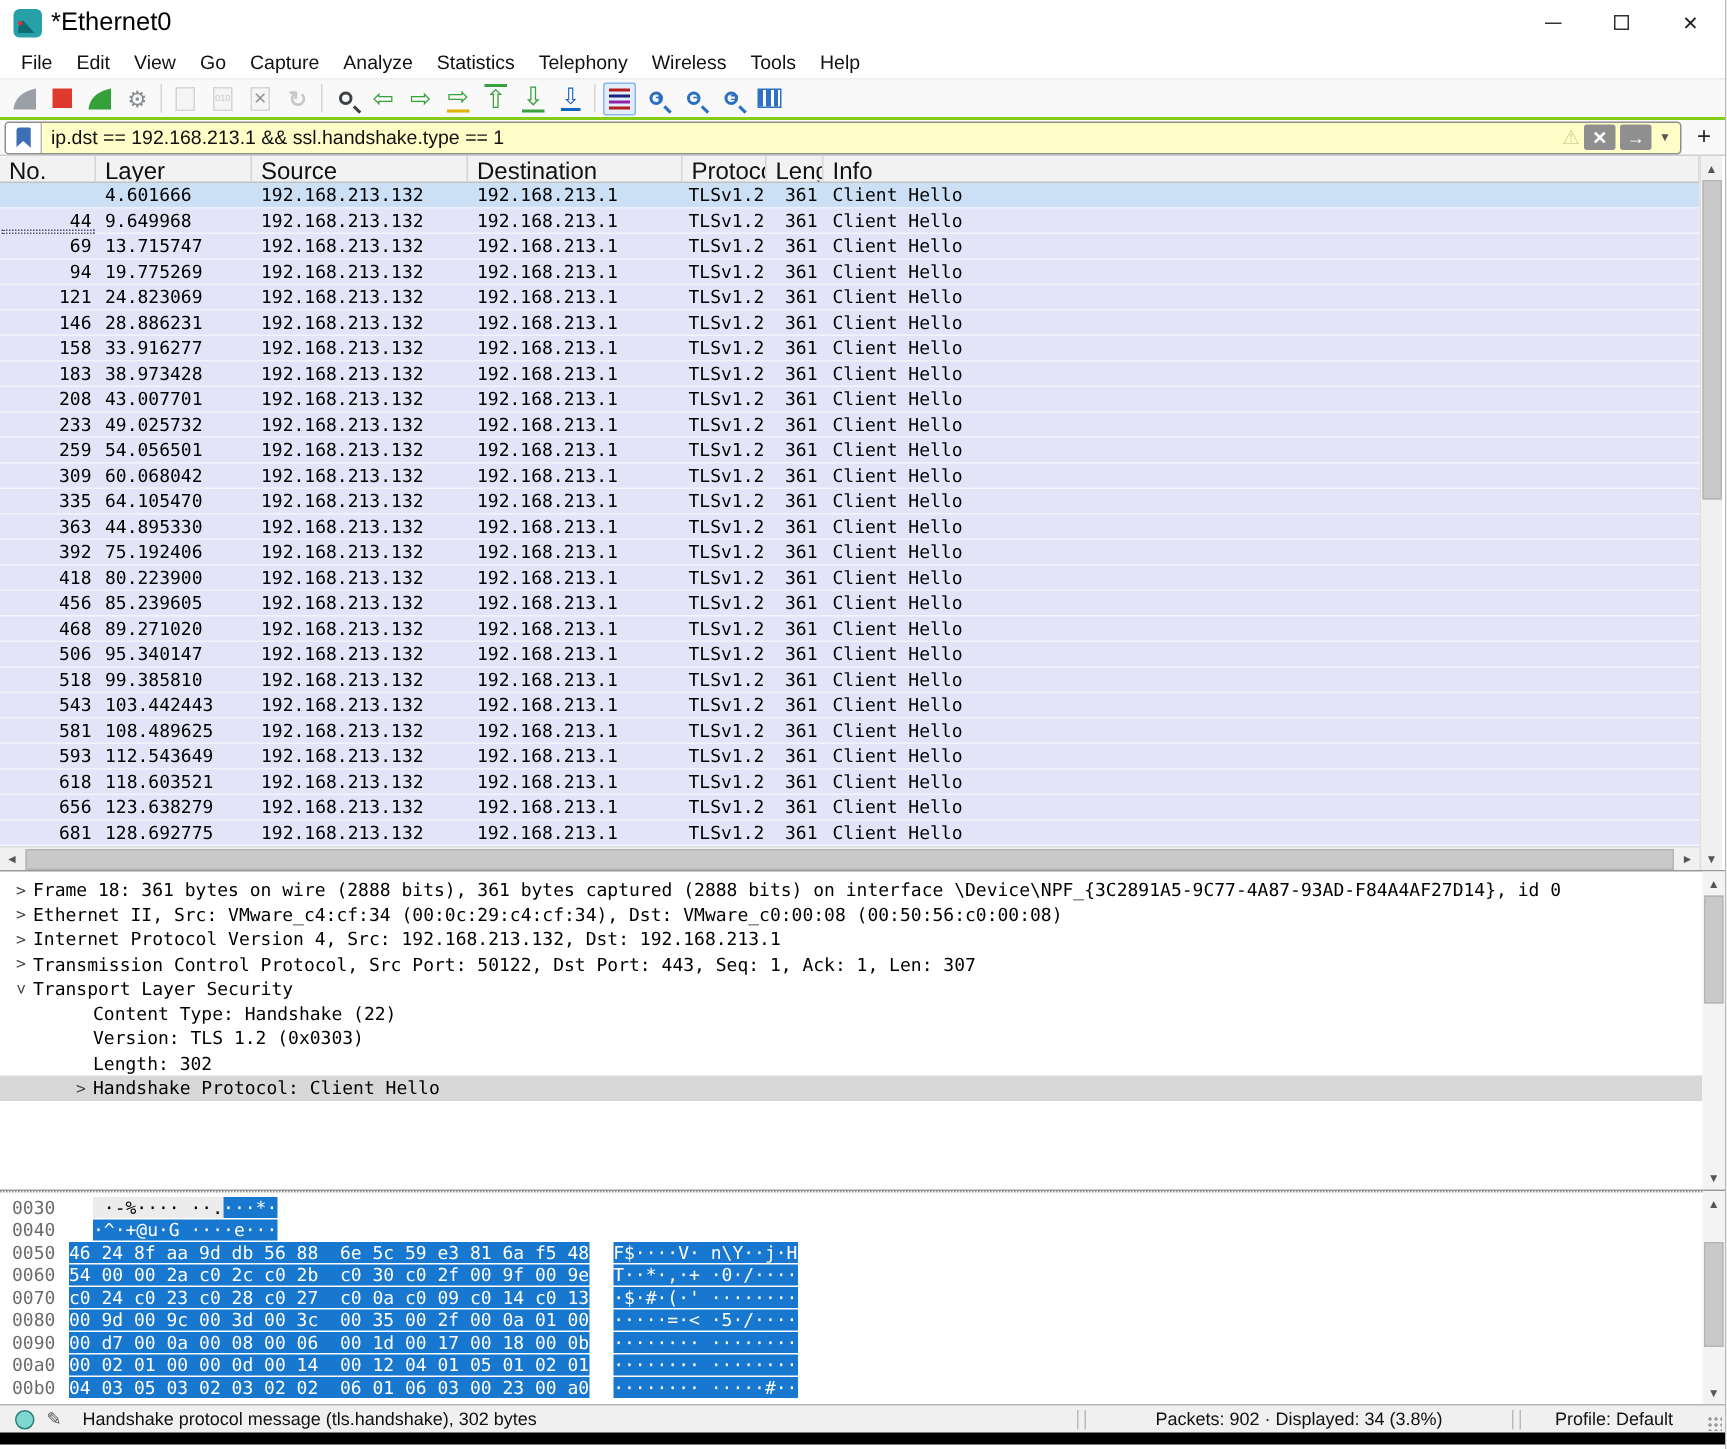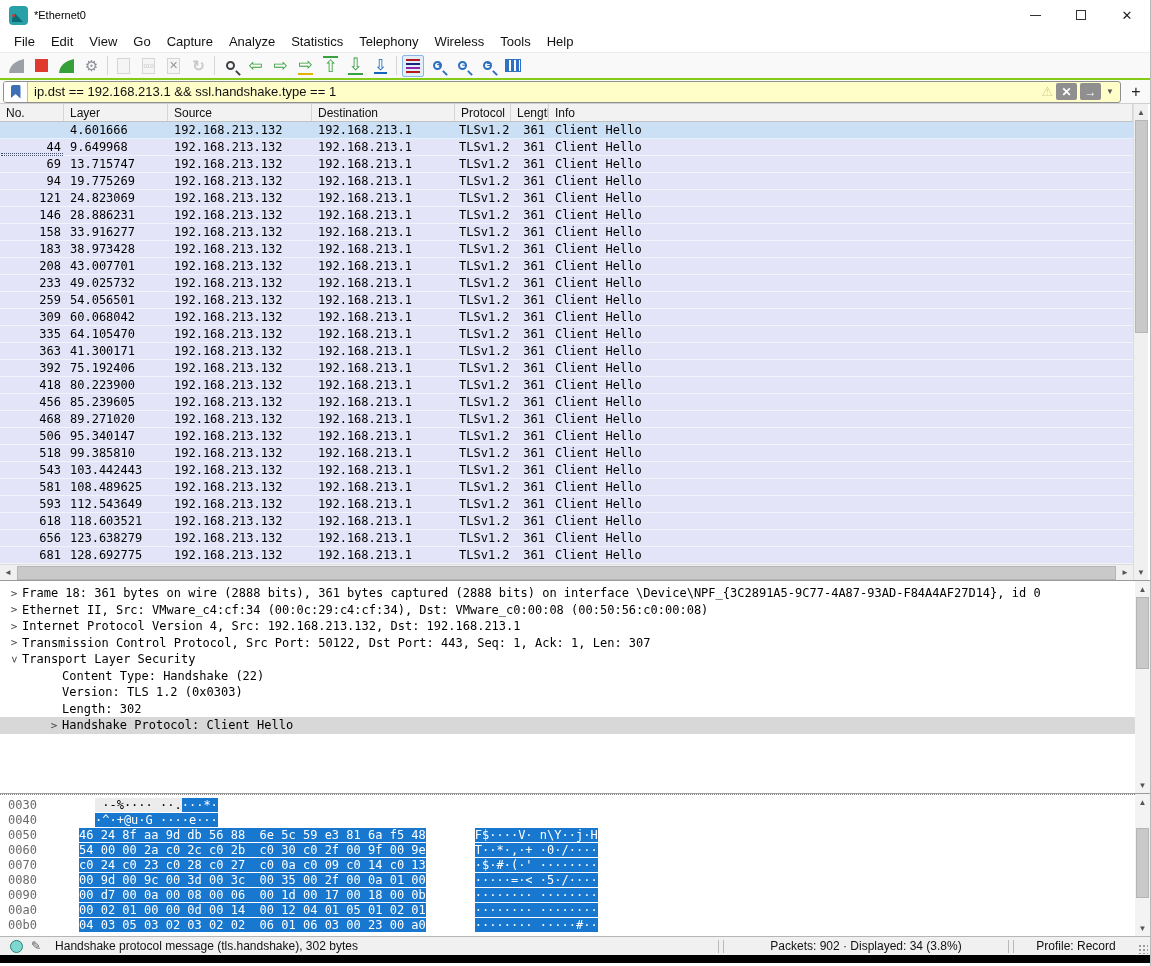--- a/index.html
+++ b/index.html
@@ -4,21 +4,21 @@
 <style>
   * { margin:0; padding:0; box-sizing:border-box; }
   html,body { width:1151px; height:966px; background:#fff; font-family:"Liberation Sans", sans-serif; overflow:hidden; }
   .window { width:1151px; height:966px; display:flex; flex-direction:column; background:#fff; border-right:1px solid #b9b9b9; }
 
   
   .titlebar { height:30px; display:flex; align-items:center; background:#fff; }
   .app-icon { width:19px; height:19px; margin:0 6px 0 9px; border-radius:4px; background:#28a0a8; position:relative; overflow:hidden; }
   .app-icon .fin { position:absolute; left:3px; bottom:3px; width:0; height:0; border-left:11px solid #0d6b73; border-top:12px solid transparent; border-top-left-radius:12px; }
   .app-icon .dot { position:absolute; left:3px; top:8px; width:3px; height:3px; border-radius:50%; background:#d33; }
-  .title-text { font-size:11px; color:#000; }
+  .title-text { font-size:17px; color:#000; }
   .win-btns { margin-left:auto; display:flex; height:100%; }
   .win-btn { width:46px; height:100%; display:flex; align-items:center; justify-content:center; font-size:13px; color:#222; }
   .win-btn .min { width:11px; height:1px; background:#333; display:inline-block; }
   .win-btn .max { width:10px; height:10px; border:1px solid #333; display:inline-block; }
 
   
   .menubar { height:22px; display:flex; align-items:center; padding-left:6px; background:#fff; font-size:13px; }
   .menu-item { padding:2px 8px; color:#111; }
 
   
@@ -51,21 +51,21 @@
   .bookmark { width:10px; height:14px; background:#3d6fb4; border-radius:2px 2px 0 0; clip-path:polygon(0 0,100% 0,100% 100%,50% 68%,0 100%); }
   .filter-input { flex:1; border:none; outline:none; background:transparent; font-size:13px; color:#111; padding:0 6px; font-family:"Liberation Sans",sans-serif; }
   .warn-tri { font-size:13px; color:#c3b169; opacity:.65; margin-right:3px; }
   .fbtn { width:21px; height:17px; background:#8f8f8f; border-radius:2px; color:#fff; display:flex; align-items:center; justify-content:center; font-size:12px; font-weight:bold; margin-right:3px; }
   .fcaret { font-size:8px; color:#555; padding:0 6px 0 2px; }
   .add-btn { width:22px; height:20px; display:flex; align-items:center; justify-content:center; font-size:16px; color:#222; margin-left:4px; }
 
   
   .plist { height:476px; display:flex; }
   .plist-main { width:1133px; display:flex; flex-direction:column; }
-  .phead { height:18px; display:flex; background:#f2f2f2; border-bottom:1px solid #c2c2c2; font-size:12px; color:#111; }
+  .phead { height:18px; display:flex; background:#f2f2f2; border-bottom:1px solid #c2c2c2; font-size:16px; color:#111; }
   .phc { border-right:1px solid #d6d6d6; padding:2px 0 0 6px; white-space:nowrap; overflow:hidden; }
   .rows { height:442px; overflow:hidden; background:#fff; font-family:"DejaVu Sans Mono",monospace; font-size:12px; }
   .prow { height:17px; display:flex; background:#e4e4f8; color:#000; border-bottom:1px solid rgba(255,255,255,.55); }
   .prow.sel { background:#cbdff5; }
   .pc { white-space:nowrap; overflow:hidden; padding-top:1px; }
   .c0 { width:64px; text-align:right; padding-right:3px; }
   .c1 { width:104px; padding-left:6px; }
   .c2 { width:144px; padding-left:6px; }
   .c3 { width:143px; padding-left:6px; }
   .c4 { width:56px; padding-left:4px; }
@@ -84,21 +84,21 @@
   .det-lines { flex:1; padding-top:4px; font-family:"DejaVu Sans Mono",monospace; font-size:12px; color:#000; overflow:hidden; }
   .dline { height:16.5px; display:flex; align-items:center; white-space:nowrap; }
   .dline.dsel { background:#d8d8d8; }
   .arrow { width:16px; display:inline-block; text-align:center; color:#444; font-size:11px; flex:none; }
   .arrow.down { transform:rotate(90deg); }
   .det-scroll { width:15px; background:#f3f3f3; display:flex; flex-direction:column; align-items:center; }
 
   
   .hexpane { height:143px; border-top:1px solid #9a9a9a; background:#fff; display:flex; }
   .hex-rows { flex:1; padding-top:3px; font-family:"DejaVu Sans Mono",monospace; font-size:12px; border-top:1px dotted #888; overflow:hidden; }
-  .hrow { height:15px; display:flex; white-space:pre;gap:33px; }
+  .hrow { height:15px; display:flex; white-space:pre; }
   .hoff { width:46px; padding-left:8px; color:#6a6a6a; }
   .hbytes { display:inline-block; }
   .hascii { display:inline-block; margin-left:16px; }
   .dim { background:#ececec; color:#000; }
   .hl { background:#1878d0; color:#fff; }
 
   
   .statusbar { height:19px; background:#f0f0f0; border-top:1px solid #b5b5b5; display:flex; align-items:center; font-size:12px; color:#111; }
   .expert-circle { width:13px; height:13px; border-radius:50%; background:#7fd8d0; border:1px solid #2a7f7a; margin:0 8px 0 10px; }
   .pencil { font-size:12px; color:#555; margin-right:14px; }
@@ -364,21 +364,21 @@
             <span class="pc c0">335</span>
             <span class="pc c1">64.105470</span>
             <span class="pc c2">192.168.213.132</span>
             <span class="pc c3">192.168.213.1</span>
             <span class="pc c4">TLSv1.2</span>
             <span class="pc c5">361</span>
             <span class="pc c6">Client Hello</span>
           </div>
           <div class="prow">
             <span class="pc c0">363</span>
-            <span class="pc c1">41.300171</span>
+            <span class="pc c1">44.895330</span>
             <span class="pc c2">192.168.213.132</span>
             <span class="pc c3">192.168.213.1</span>
             <span class="pc c4">TLSv1.2</span>
             <span class="pc c5">361</span>
             <span class="pc c6">Client Hello</span>
           </div>
           <div class="prow">
             <span class="pc c0">392</span>
             <span class="pc c1">75.192406</span>
             <span class="pc c2">192.168.213.132</span>
@@ -572,18 +572,18 @@
   <div class="statusbar">
     <span class="expert-circle"></span>
     <span class="pencil">✎</span>
     <span>Handshake protocol message (tls.handshake), 302 bytes</span>
     <span class="spacer"></span>
     <span class="sb-sep"></span>
       <span class="sb-sep"></span>
     <span class="sb-mid">Packets: 902 · Displayed: 34 (3.8%)</span>
     <span class="sb-sep"></span>
       <span class="sb-sep"></span>
-    <span class="sb-right">Profile: Record</span>
+    <span class="sb-right">Profile: Default</span>
     <span class="grip"></span>
   </div>
   <div class="bottom-strip"></div>
 
 </div>
 
 </body></html>

